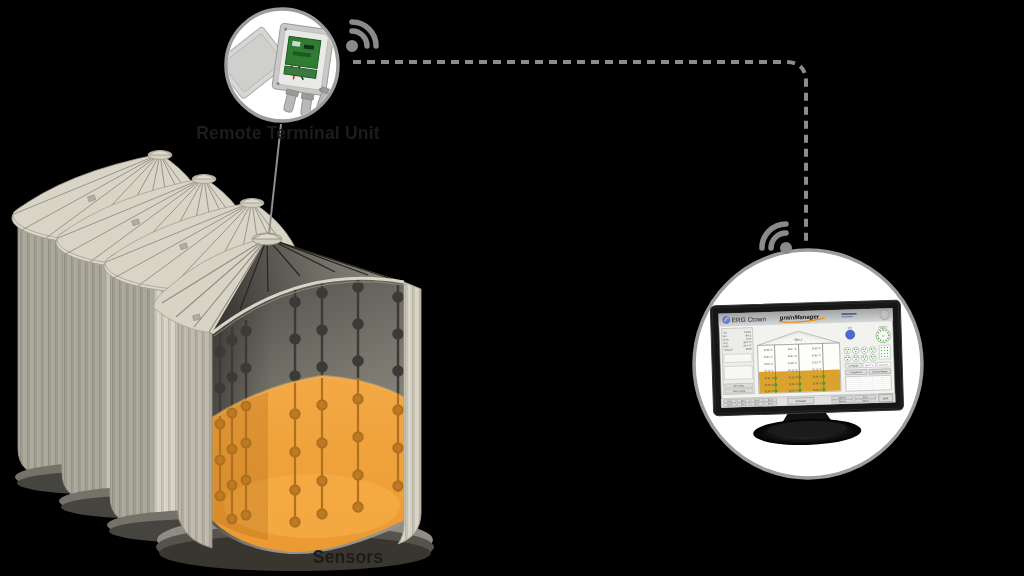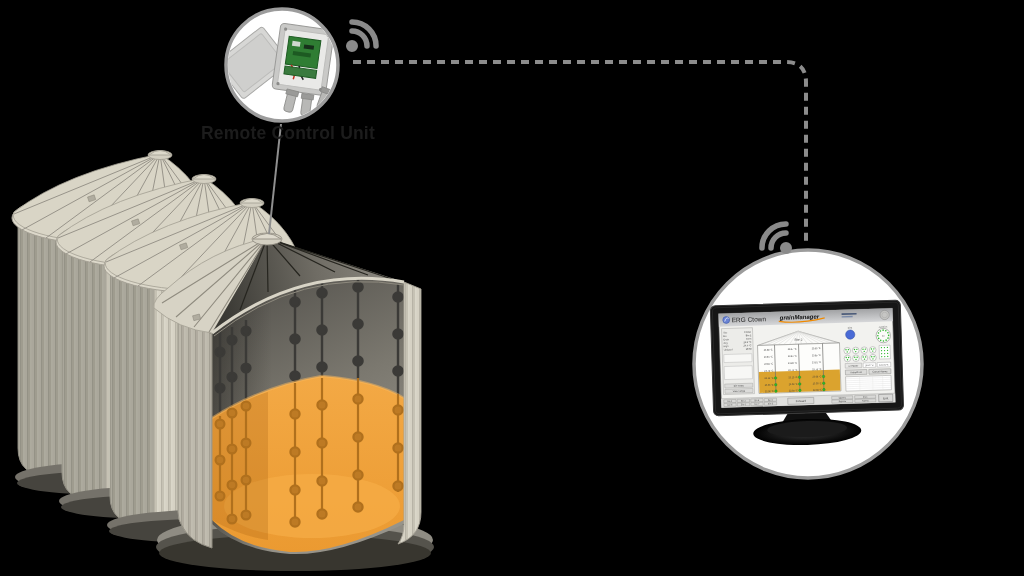--- a/index.html
+++ b/index.html
@@ -453,14 +453,15 @@
           <text x="841" y="403.2">Reports</text>
           <text x="864" y="403.2">Alarms</text>
         </g>
         <rect x="877.5" y="396.8" width="14" height="7.4" fill="#d9d9d7" stroke="#777" stroke-width="0.5"></rect>
         <text x="884.5" y="401.8" font-size="3" fill="#333" text-anchor="middle">Exit</text>
       </g>
     </g>
   </g>
 </svg>
 
-<div id="rtu-label" class="diagram-label">Remote Control Unit</div>
+<div id="rtu-label" class="diagram-label">Remote Terminal Unit</div>
+<div id="sensors-label" class="diagram-label">Sensors</div>
 </div>
 
 </body></html>

